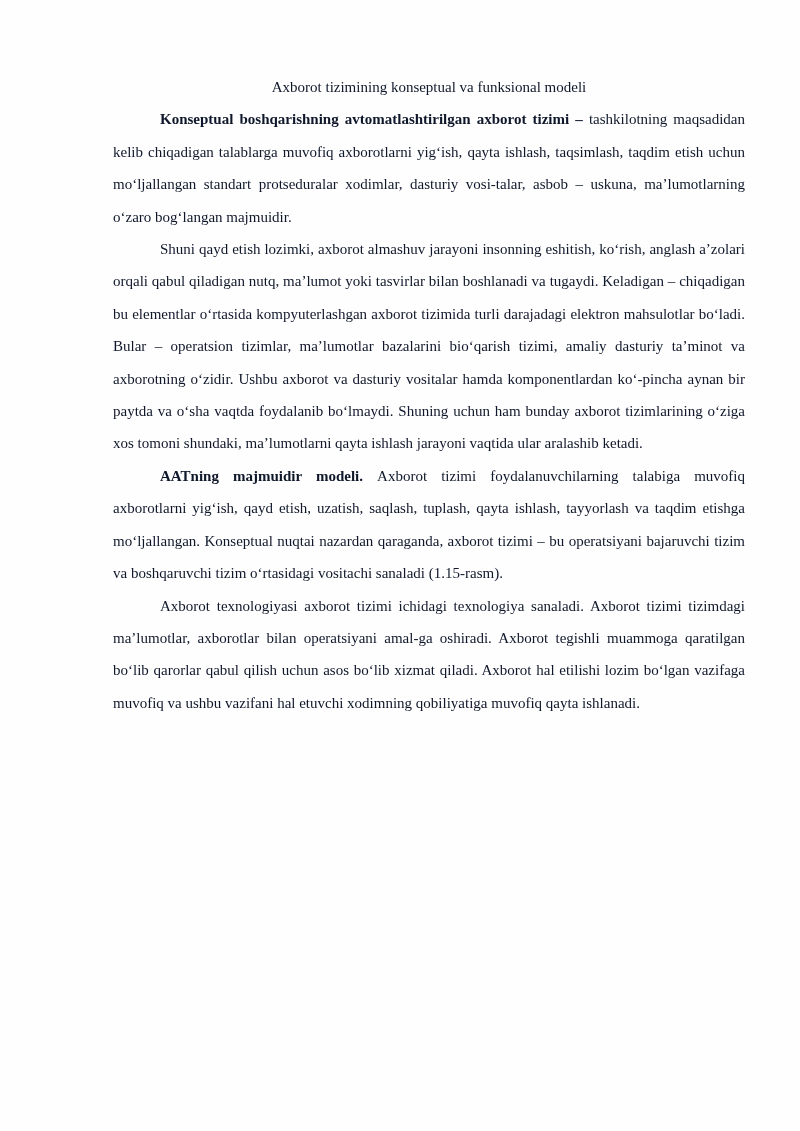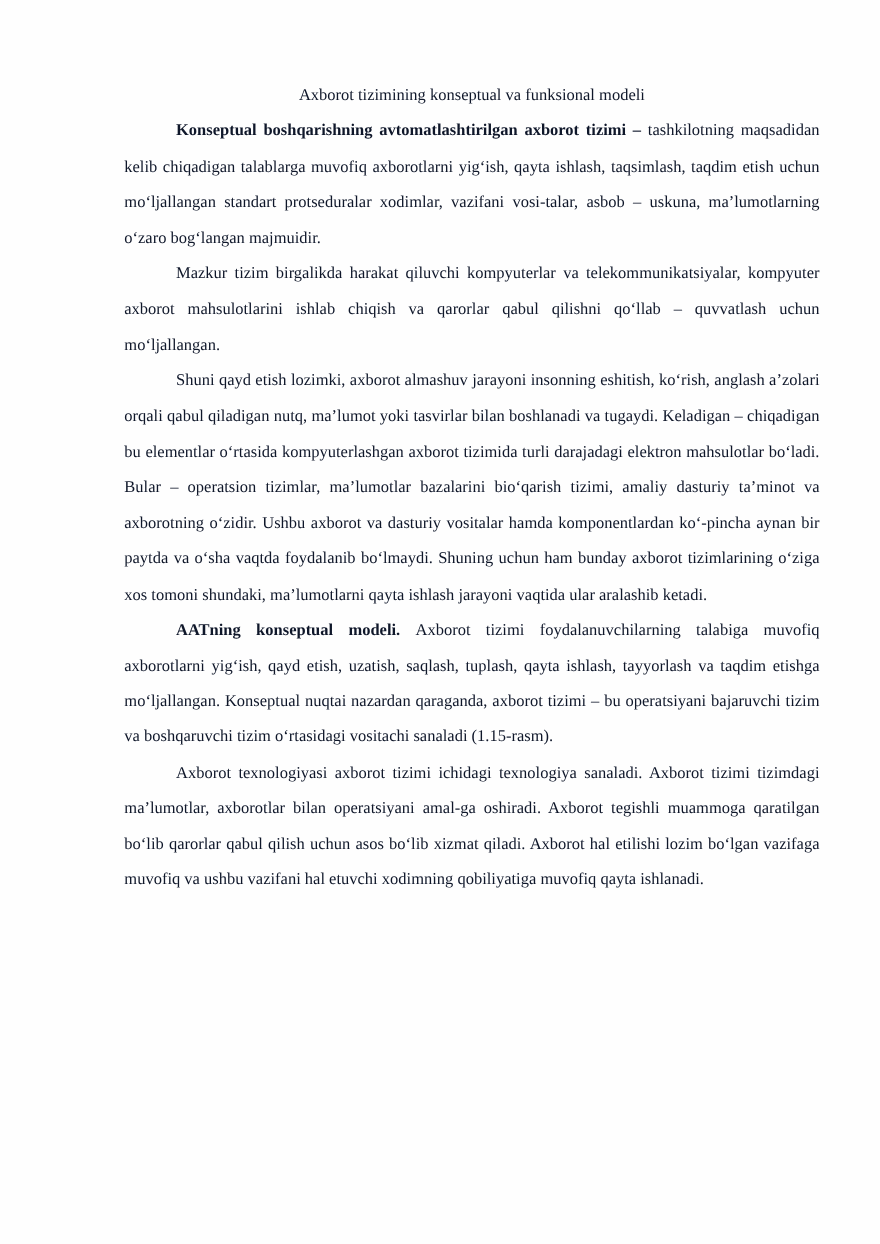--- a/index.html
+++ b/index.html
@@ -45,23 +45,22 @@
     font-weight: bold;
   }
 </style>
 </head>
 <body>
 
 <div class="page">
   <div class="content">
     <div class="doc-title">Axborot tizimining konseptual va funksional modeli</div>
 
-    <p><b class="lead">Konseptual boshqarishning avtomatlashtirilgan axborot tizimi – </b><span>tashkilotning maqsadidan kelib chiqadigan talablarga muvofiq axborotlarni yig‘ish, qayta ishlash, taqsimlash, taqdim etish uchun mo‘ljallangan standart protseduralar xodimlar, vazifani vosi-talar, asbob – uskuna, ma’lumotlarning o‘zaro bog‘langan majmuidir.</span></p>
+    <p><b class="lead">Konseptual boshqarishning avtomatlashtirilgan axborot tizimi – </b><span>tashkilotning maqsadidan kelib chiqadigan talablarga muvofiq axborotlarni yig‘ish, qayta ishlash, taqsimlash, taqdim etish uchun mo‘ljallangan standart protseduralar xodimlar, dasturiy vosi-talar, asbob – uskuna, ma’lumotlarning o‘zaro bog‘langan majmuidir.</span></p>
 
-    <p><b class="lead"></b><span>Mazkur tizim birgalikda harakat qiluvchi kompyuterlar va telekommunikatsiyalar, kompyuter axborot mahsulotlarini ishlab chiqish va qarorlar qabul qilishni qo‘llab – quvvatlash uchun mo‘ljallangan.</span></p>
 
     <p><b class="lead"></b><span>Shuni qayd etish lozimki, axborot almashuv jarayoni insonning eshitish, ko‘rish, anglash a’zolari orqali qabul qiladigan nutq, ma’lumot yoki tasvirlar bilan boshlanadi va tugaydi. Keladigan – chiqadigan bu elementlar o‘rtasida kompyuterlashgan axborot tizimida turli darajadagi elektron mahsulotlar bo‘ladi. Bular – operatsion tizimlar, ma’lumotlar bazalarini bio‘qarish tizimi, amaliy dasturiy ta’minot va axborotning o‘zidir. Ushbu axborot va dasturiy vositalar hamda komponentlardan ko‘-pincha aynan bir paytda va o‘sha vaqtda foydalanib bo‘lmaydi. Shuning uchun ham bunday axborot tizimlarining o‘ziga xos tomoni shundaki, ma’lumotlarni qayta ishlash jarayoni vaqtida ular aralashib ketadi.</span></p>
 
-    <p><b class="lead">AATning konseptual modeli. </b><span>Axborot tizimi foydalanuvchilarning talabiga muvofiq axborotlarni yig‘ish, qayd etish, uzatish, saqlash, tuplash, qayta ishlash, tayyorlash va taqdim etishga mo‘ljallangan. Konseptual nuqtai nazardan qaraganda, axborot tizimi – bu operatsiyani bajaruvchi tizim va boshqaruvchi tizim o‘rtasidagi vositachi sanaladi (1.15-rasm).</span></p>
+    <p><b class="lead">AATning majmuidir modeli. </b><span>Axborot tizimi foydalanuvchilarning talabiga muvofiq axborotlarni yig‘ish, qayd etish, uzatish, saqlash, tuplash, qayta ishlash, tayyorlash va taqdim etishga mo‘ljallangan. Konseptual nuqtai nazardan qaraganda, axborot tizimi – bu operatsiyani bajaruvchi tizim va boshqaruvchi tizim o‘rtasidagi vositachi sanaladi (1.15-rasm).</span></p>
 
     <p><b class="lead"></b><span>Axborot texnologiyasi axborot tizimi ichidagi texnologiya sanaladi. Axborot tizimi tizimdagi ma’lumotlar, axborotlar bilan operatsiyani amal-ga oshiradi. Axborot tegishli muammoga qaratilgan bo‘lib qarorlar qabul qilish uchun asos bo‘lib xizmat qiladi. Axborot hal etilishi lozim bo‘lgan vazifaga muvofiq va ushbu vazifani hal etuvchi xodimning qobiliyatiga muvofiq qayta ishlanadi.</span></p>
   </div>
 </div>
 
 </body></html>

